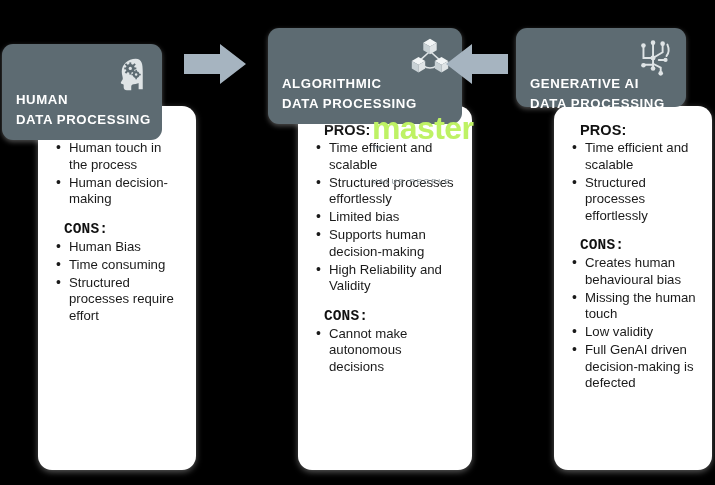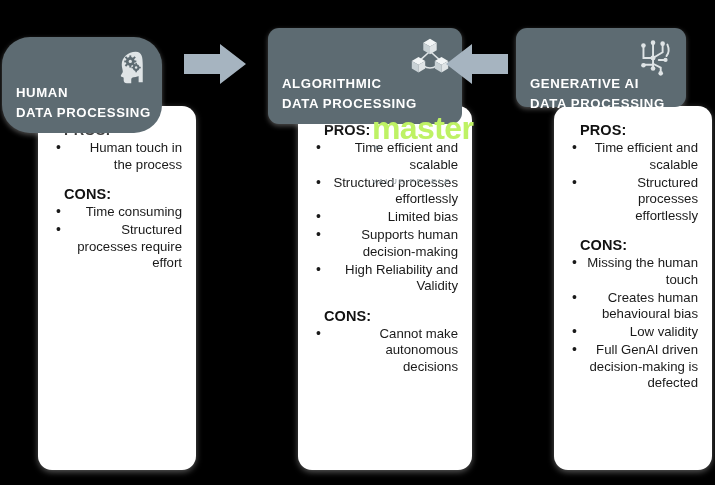--- a/index.html
+++ b/index.html
@@ -45,21 +45,21 @@
 
   
   .header-box {
     position: absolute;
     background: #5d6b72;
     border-radius: 11px;
     box-shadow: 0 2px 5px rgba(255,255,255,0.30);
     box-sizing: border-box;
     color: #ffffff;
   }
-  .hbox1 { left: 2px;   top: 37px; width: 160px; height: 96px; border-radius: 28px; }
+  .hbox1 { left: 2px;   top: 44px; width: 160px; height: 96px; }
   .hbox2 { left: 268px; top: 28px; width: 194px; height: 96px; }
   .hbox3 { left: 516px; top: 28px; width: 170px; height: 79px; }
 
   .header-title {
     position: absolute;
     left: 14px;
     top: 46px;
     right: 10px;
     font-size: 13.2px;
     font-weight: bold;
@@ -89,35 +89,34 @@
   .arrow-left  { left: 446px; top: 43px; }
 
   
   .sec-title {
     font-size: 14.5px;
     font-weight: bold;
     color: #111111;
     margin: 0 0 2px 8px;
     letter-spacing: 0.1px;
   }
-  .sec-title.cons { margin-top: 13px; }
+  .sec-title.cons { margin-top: 13px; font-family: Liberation Mono, monospace; }
 
   ul.bullets {
     list-style: none;
     margin: 0;
     padding: 0;
   }
   ul.bullets li {
     position: relative;
     font-size: 13.2px;
     line-height: 1.25;
     color: #1a1a1a;
     padding-left: 13px;
     margin-bottom: 1.5px;
-    text-align: right;
   }
   ul.bullets li::before {
     content: "\2022";
     position: absolute;
     left: 0;
     top: -1px;
     font-size: 14px;
     color: #1a1a1a;
   }
 
@@ -154,23 +153,25 @@
 </head>
 <body>
 
 <div class="stage">
 
   <div class="card card1">
     <div class="card-inner">
       <div class="sec-title">PROS:</div>
       <ul class="bullets">
         <li>Human touch in the process</li>
+        <li>Human decision-making</li>
       </ul>
       <div class="sec-title cons">CONS:</div>
       <ul class="bullets">
+        <li>Human Bias</li>
         <li>Time consuming</li>
         <li>Structured processes require effort</li>
       </ul>
     </div>
   </div>
 
   <div class="card card2">
     <div class="card-inner">
       <div class="sec-title">PROS:</div>
       <ul class="bullets">
@@ -189,22 +190,22 @@
 
   <div class="card card3">
     <div class="card-inner">
       <div class="sec-title">PROS:</div>
       <ul class="bullets">
         <li>Time efficient and scalable</li>
         <li>Structured processes effortlessly</li>
       </ul>
       <div class="sec-title cons">CONS:</div>
       <ul class="bullets">
+        <li>Creates human behavioural bias</li>
         <li>Missing the human touch</li>
-        <li>Creates human behavioural bias</li>
         <li>Low validity</li>
         <li>Full GenAI driven decision-making is defected</li>
       </ul>
     </div>
   </div>
 
   <div class="master-logo">
     <div><span class="master-word">master</span><span class="master-tm">™</span></div>
     <div class="master-tag">VALUE PEOPLE</div>
   </div>

